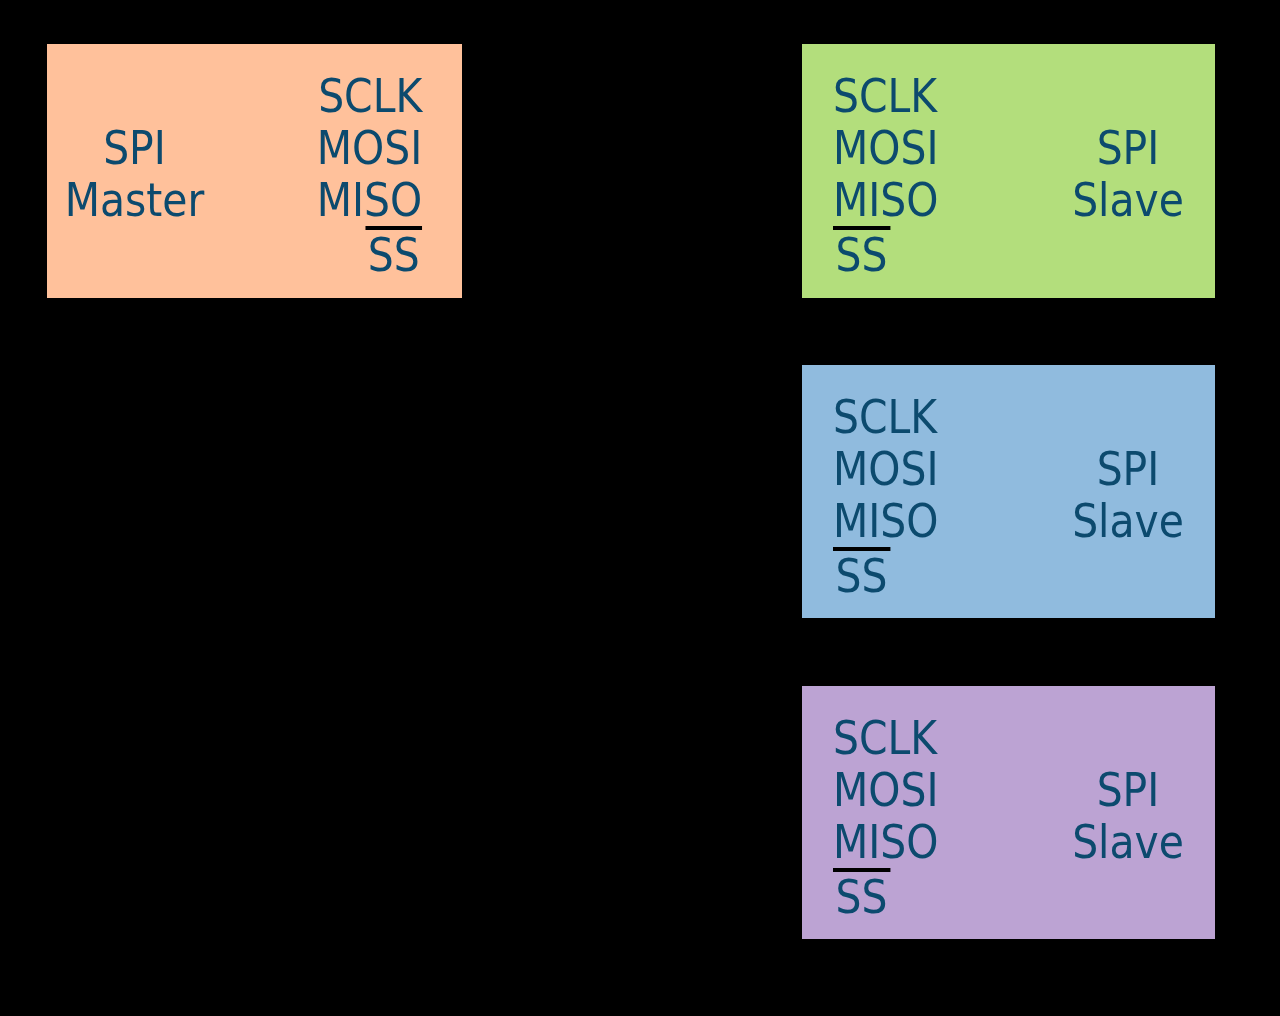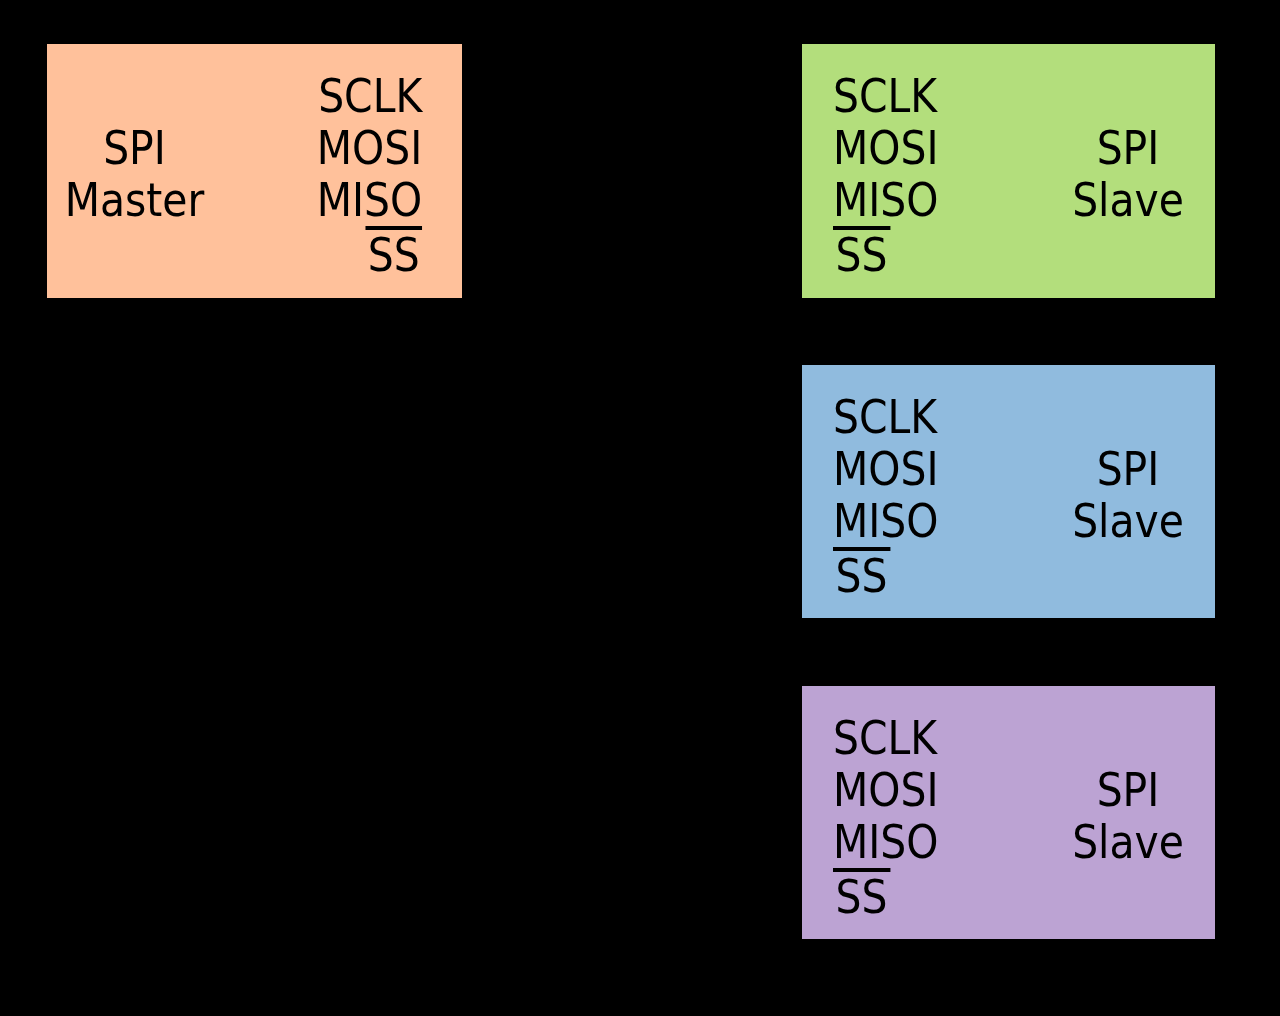--- a/index.html
+++ b/index.html
@@ -7,21 +7,21 @@
     padding: 0;
     background: #000000;
   }
   .canvas {
     position: relative;
     width: 1280px;
     height: 1016px;
     background: #000000;
     overflow: hidden;
     font-family: "DejaVu Sans", sans-serif;
-    color: #000000;
+    color: #0c4a6e;
   }
   .box {
     position: absolute;
     box-sizing: border-box;
   }
   .master-box {
     left: 47px;
     top: 44px;
     width: 415px;
     height: 254px;

